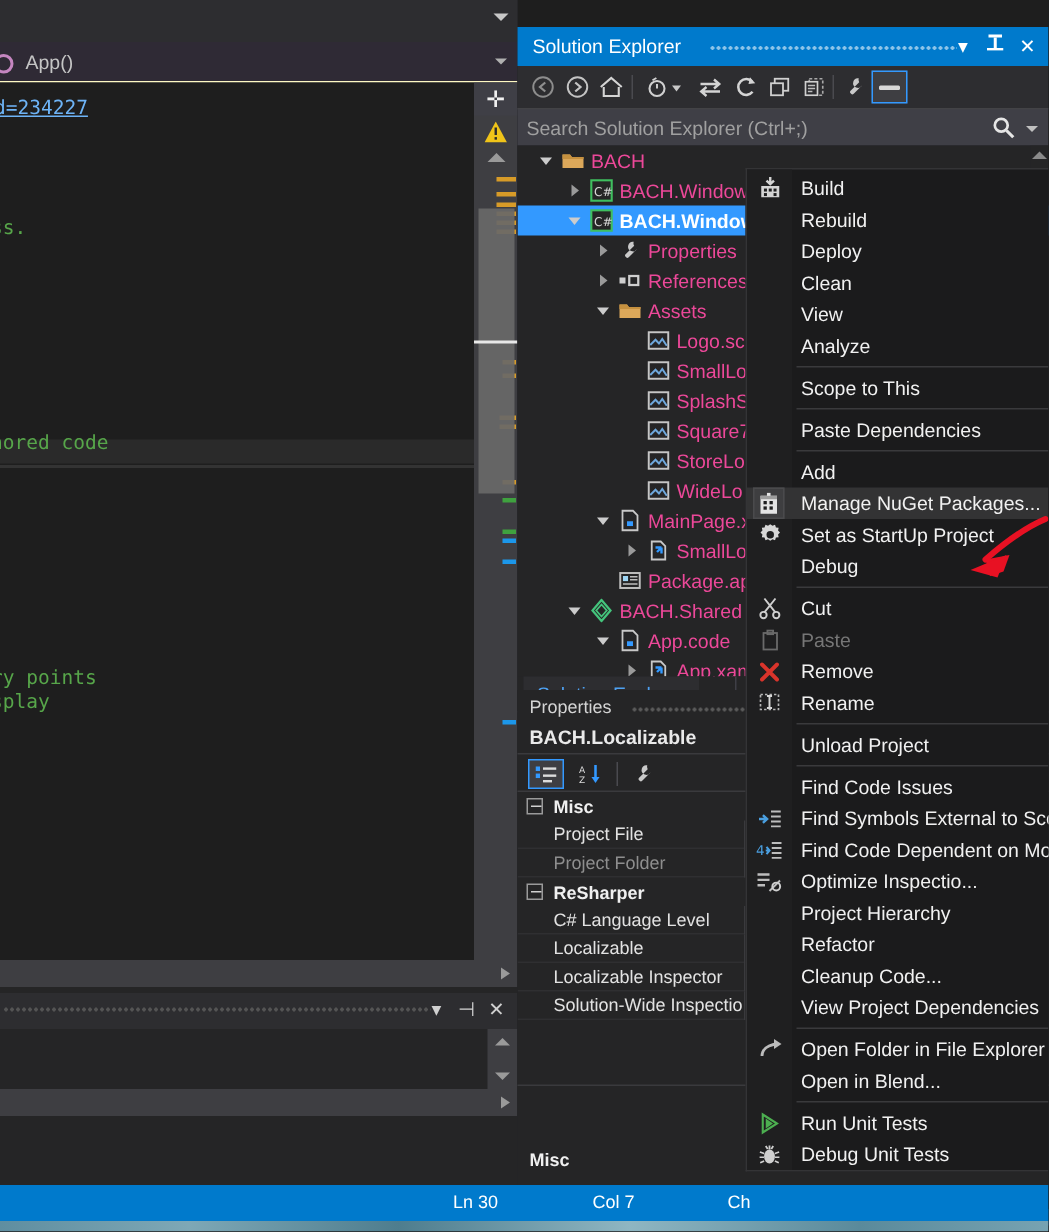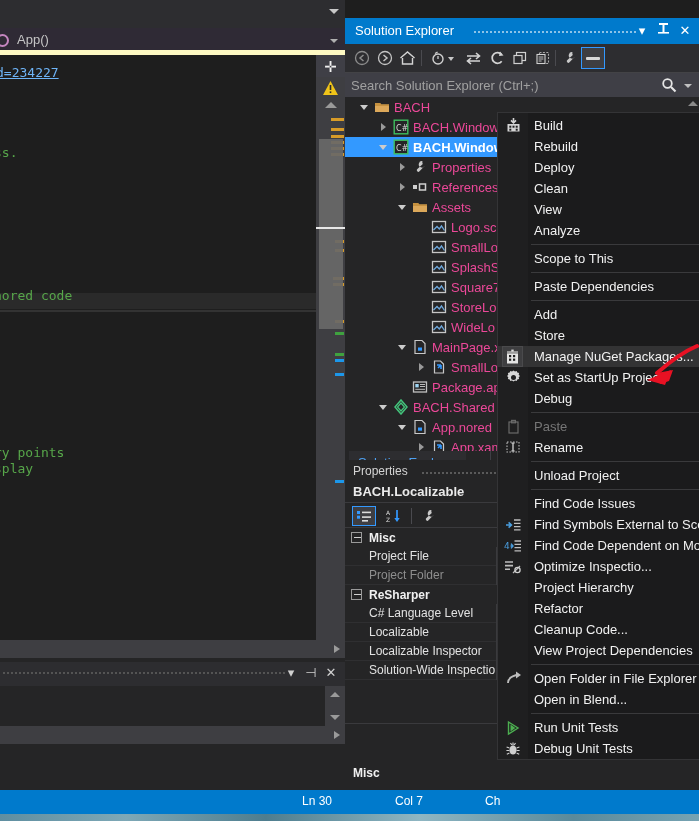--- a/index.html
+++ b/index.html
@@ -26,21 +26,21 @@
   #tabstrip-chevron {
     position: absolute; right: 6px; top: 9px;
     width: 0; height: 0;
     border-left: 5px solid transparent;
     border-right: 5px solid transparent;
     border-top: 5px solid #c8c8c8;
   }
   #nav-bar {
     position: absolute; left: 0; top: 28px; width: 345px; height: 27px;
     background: #2f2a35;
-    border-bottom: 5px solid #fef9c3;
+    border-bottom: 1px solid #fef9c3;
     display: flex; align-items: center;
   }
   #nav-bar .member-icon {
     width: 16px; height: 16px; margin-left: -7px; flex: 0 0 auto;
     position: relative;
   }
   #nav-bar .member-icon::before {
     content: ""; position: absolute; left: 3px; top: 3px;
     width: 9px; height: 9px; border-radius: 50%;
     border: 2px solid #c586c0;
@@ -783,21 +783,21 @@
             <span class="tlabel" style="left: 68px;">BACH.Shared</span>
           </div>
           <div class="tree-row">
             <div class="expander" style="left: 50px;">
               <div class="tri-down"></div>
             </div>
             <div class="ticon" style="left: 67px; top: 2px;"><svg width="16" height="16" viewBox="0 0 16 16">
                 <path d="M3 1.5 L10 1.5 L13 4.5 L13 14.5 L3 14.5 Z" fill="none" stroke="#c8c8c8" stroke-width="1.2"></path>
                 <rect x="6" y="8.5" width="4" height="3.2" fill="#3399ff"></rect>
               </svg></div>
-            <span class="tlabel" style="left: 87px;">App.nored</span>
+            <span class="tlabel" style="left: 87px;">App.code</span>
           </div>
           <div class="tree-row">
             <div class="expander" style="left: 69px;">
               <div class="tri-right"></div>
             </div>
             <div class="ticon" style="left: 86px; top: 2px;"><svg width="16" height="16" viewBox="0 0 16 16">
                 <path d="M3.5 2 L9.5 2 L12.5 5 L12.5 14 L3.5 14 Z" fill="none" stroke="#c8c8c8" stroke-width="1.2"></path>
                 <path d="M6 6 L10 6 M10 6 L10 10 M10 6 L7 9" stroke="#3399ff" stroke-width="1.6" fill="none"></path>
               </svg></div>
             <span class="tlabel" style="left: 106px;">App.xam</span>
@@ -929,23 +929,20 @@
           <span class="ci-label">Scope to This</span>
         </div>
         <div class="ctx-sep"></div>
         <div class="ctx-item">
           <span class="ci-label">Paste Dependencies</span>
         </div>
         <div class="ctx-sep"></div>
         <div class="ctx-item">
           <span class="ci-label">Add</span>
         </div>
-        <div class="ctx-item">
-          <span class="ci-label">Store</span>
-        </div>
         <div class="ctx-item highlight">
           <div class="ci-icon">
             <svg width="15" height="16" viewBox="0 0 15 16">
               <rect x="2" y="2.5" width="11" height="12" fill="#e4e4e4"></rect>
               <rect x="2" y="2.5" width="11" height="2.3" fill="#9c9c9c"></rect>
               <rect x="4" y="6" width="2.2" height="2.2" fill="#1f1f20"></rect>
               <rect x="8" y="6" width="2.2" height="2.2" fill="#1f1f20"></rect>
               <rect x="4" y="9.6" width="2.2" height="2.2" fill="#1f1f20"></rect>
               <rect x="8" y="9.6" width="2.2" height="2.2" fill="#1f1f20"></rect>
               <rect x="6.3" y="0.6" width="2.4" height="2" fill="#e4e4e4"></rect>
@@ -959,28 +956,46 @@
               <path d="M8.5 1.5 l1.5 1 1.7-.6 .6 1.7 1.8 .3 -.4 1.8 1.3 1.3 -1.3 1.3 .4 1.8 -1.8 .3 -.6 1.7 -1.7-.6 -1.5 1 -1.5-1 -1.7 .6 -.6-1.7 -1.8-.3 .4-1.8 -1.3-1.3 1.3-1.3 -.4-1.8 1.8-.3 .6-1.7 1.7 .6 z" fill="#d7d7d7"></path>
               <circle cx="8.5" cy="8.5" r="2.5" fill="#1f1f20"></circle>
             </svg>
           </div>
           <span class="ci-label">Set as StartUp Project</span>
         </div>
         <div class="ctx-item">
           <span class="ci-label">Debug</span>
         </div>
         <div class="ctx-sep"></div>
+        <div class="ctx-item">
+          <div class="ci-icon">
+            <svg width="17" height="17" viewBox="0 0 17 17">
+              <circle cx="4" cy="13" r="2.1" fill="none" stroke="#cfcfcf" stroke-width="1.3"></circle>
+              <circle cx="12.5" cy="13" r="2.1" fill="none" stroke="#cfcfcf" stroke-width="1.3"></circle>
+              <path d="M4.6 11.2 L12 2 M11.9 11.2 L4.6 2" stroke="#cfcfcf" stroke-width="1.3"></path>
+            </svg>
+          </div>
+          <span class="ci-label">Cut</span>
+        </div>
         <div class="ctx-item disabled">
           <div class="ci-icon">
             <svg width="15" height="16" viewBox="0 0 15 16">
               <rect x="3" y="3" width="9" height="11" fill="none" stroke="#6a6a6a" stroke-width="1.2"></rect>
               <rect x="5.6" y="1.4" width="3.8" height="2.4" fill="none" stroke="#6a6a6a" stroke-width="1.2"></rect>
             </svg>
           </div>
           <span class="ci-label">Paste</span>
+        </div>
+        <div class="ctx-item">
+          <div class="ci-icon">
+            <svg width="16" height="16" viewBox="0 0 16 16">
+              <path d="M3 3 L13 13 M13 3 L3 13" stroke="#d9342b" stroke-width="2.6" stroke-linecap="round"></path>
+            </svg>
+          </div>
+          <span class="ci-label">Remove</span>
         </div>
         <div class="ctx-item">
           <div class="ci-icon">
             <svg width="17" height="17" viewBox="0 0 17 17">
               <rect x="2" y="3" width="12" height="10" fill="none" stroke="#b8b8b8" stroke-width="1.1" stroke-dasharray="1.6 1.4"></rect>
               <path d="M8 4 L8 12" stroke="#d6d6d6" stroke-width="1.3"></path>
               <path d="M6.3 4 L9.7 4 M6.3 12 L9.7 12" stroke="#d6d6d6" stroke-width="1.2"></path>
             </svg>
           </div>
           <span class="ci-label">Rename</span>

